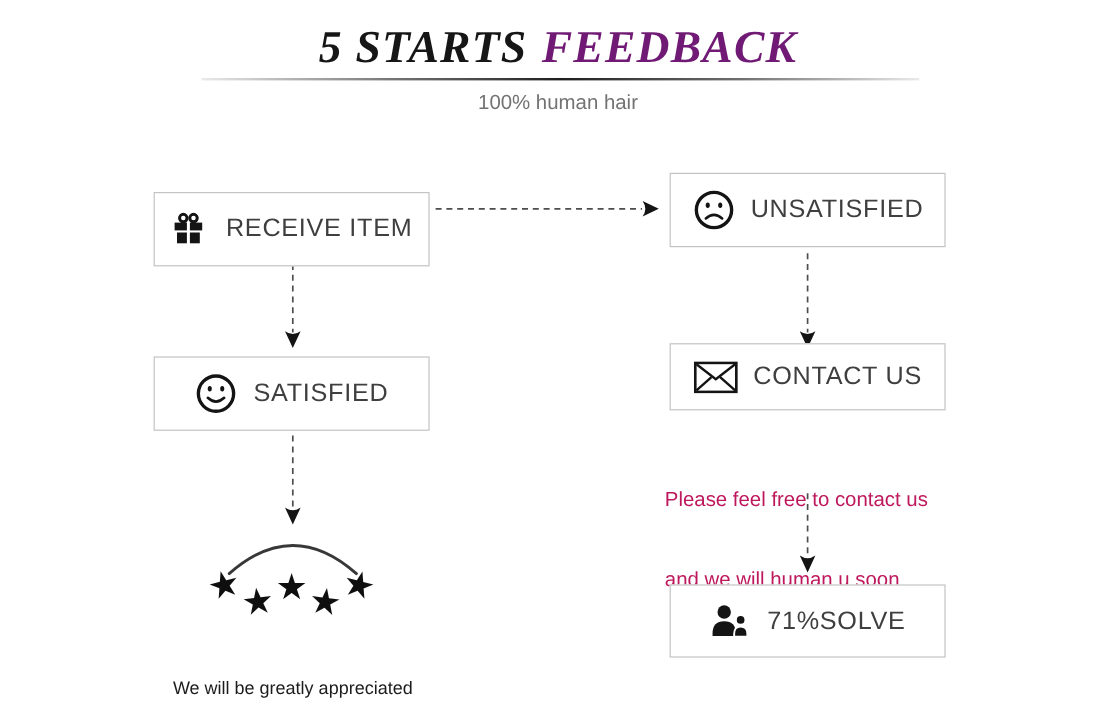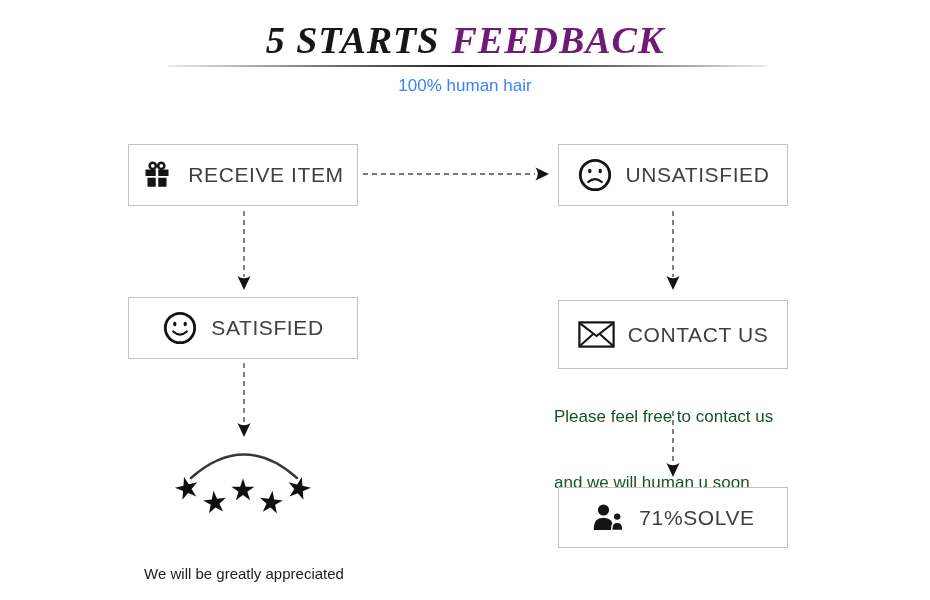--- a/index.html
+++ b/index.html
@@ -14,41 +14,41 @@
     font-size:38px;font-weight:bold;font-style:italic;letter-spacing:1px;color:#161616;
     white-space:pre;
   }
   .title .t-green{color:#701a75;margin-left:12px;}
   .rule{
     position:absolute;top:65px;left:168px;width:598px;height:2px;
     background:linear-gradient(to right,#eaeaea,#6f6f6f 28%,#1e1e1e 50%,#6f6f6f 75%,#eaeaea);
   }
   .subtitle{
     position:absolute;top:76px;left:0;width:100%;text-align:center;
-    font-size:17px;color:#3b82f6;
+    font-size:17px;color:#737373;
   }
   
   .box{
     position:absolute;width:230px;height:62px;background:#fff;
     border:1px solid #c3c3c3;box-sizing:border-box;
     display:flex;align-items:center;justify-content:center;gap:13px;
   }
   .box .label{font-size:21px;color:#3f3f3f;letter-spacing:0.6px;white-space:pre;}
   .box .icon{display:flex;align-items:center;justify-content:center;}
-  .box-receive{left:128px;top:144px;gap:16px;}
+  .box-receive{left:128px;top:160px;gap:16px;}
   .box-unsatisfied{left:558px;top:144px;}
   .box-satisfied{left:128px;top:297px;}
-  .box-contact{left:558px;top:300px;height:69px;}
+  .box-contact{left:558px;top:286px;height:56px;}
   .box-solve{left:558px;top:487px;height:61px;}
   
   .connectors{position:absolute;left:0;top:0;width:930px;height:600px;pointer-events:none;}
   
   .contact-note{
     position:absolute;left:554px;top:362px;width:260px;
-    font-size:17px;line-height:22px;color:#14532d;white-space:pre;
+    font-size:17px;line-height:22px;color:#be185d;white-space:pre;
   }
   .stars-note{
     position:absolute;left:94px;top:524px;width:300px;text-align:center;
     font-size:15px;line-height:20px;color:#1c1c1c;white-space:pre;
   }
   
   .star{
     position:absolute;font-family:"DejaVu Sans",sans-serif;
     font-size:30px;color:#0f0f0f;line-height:1;
   }

